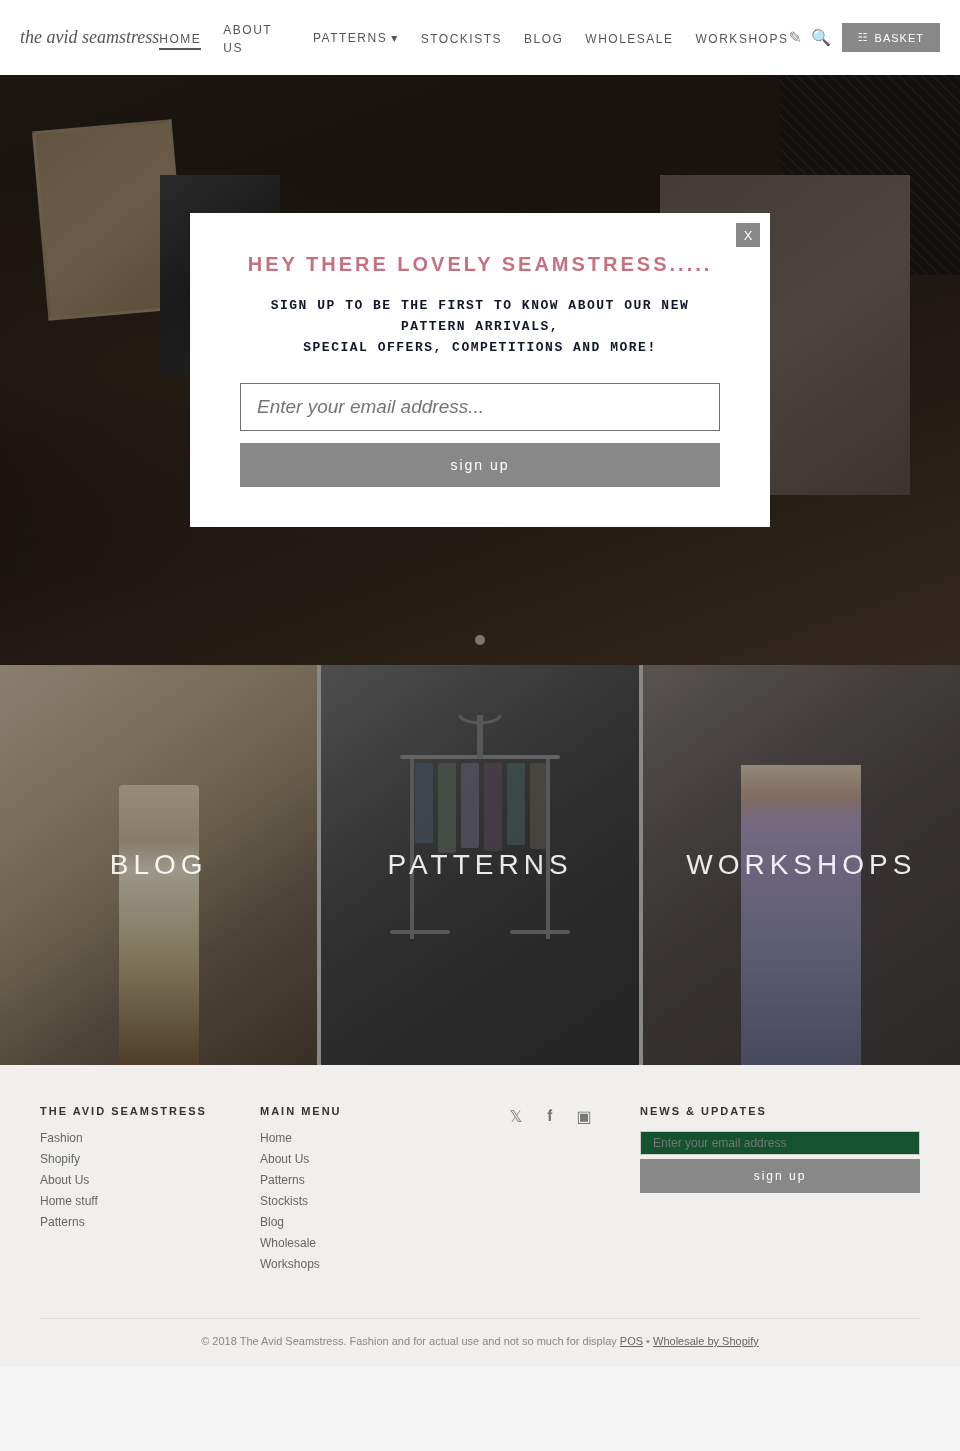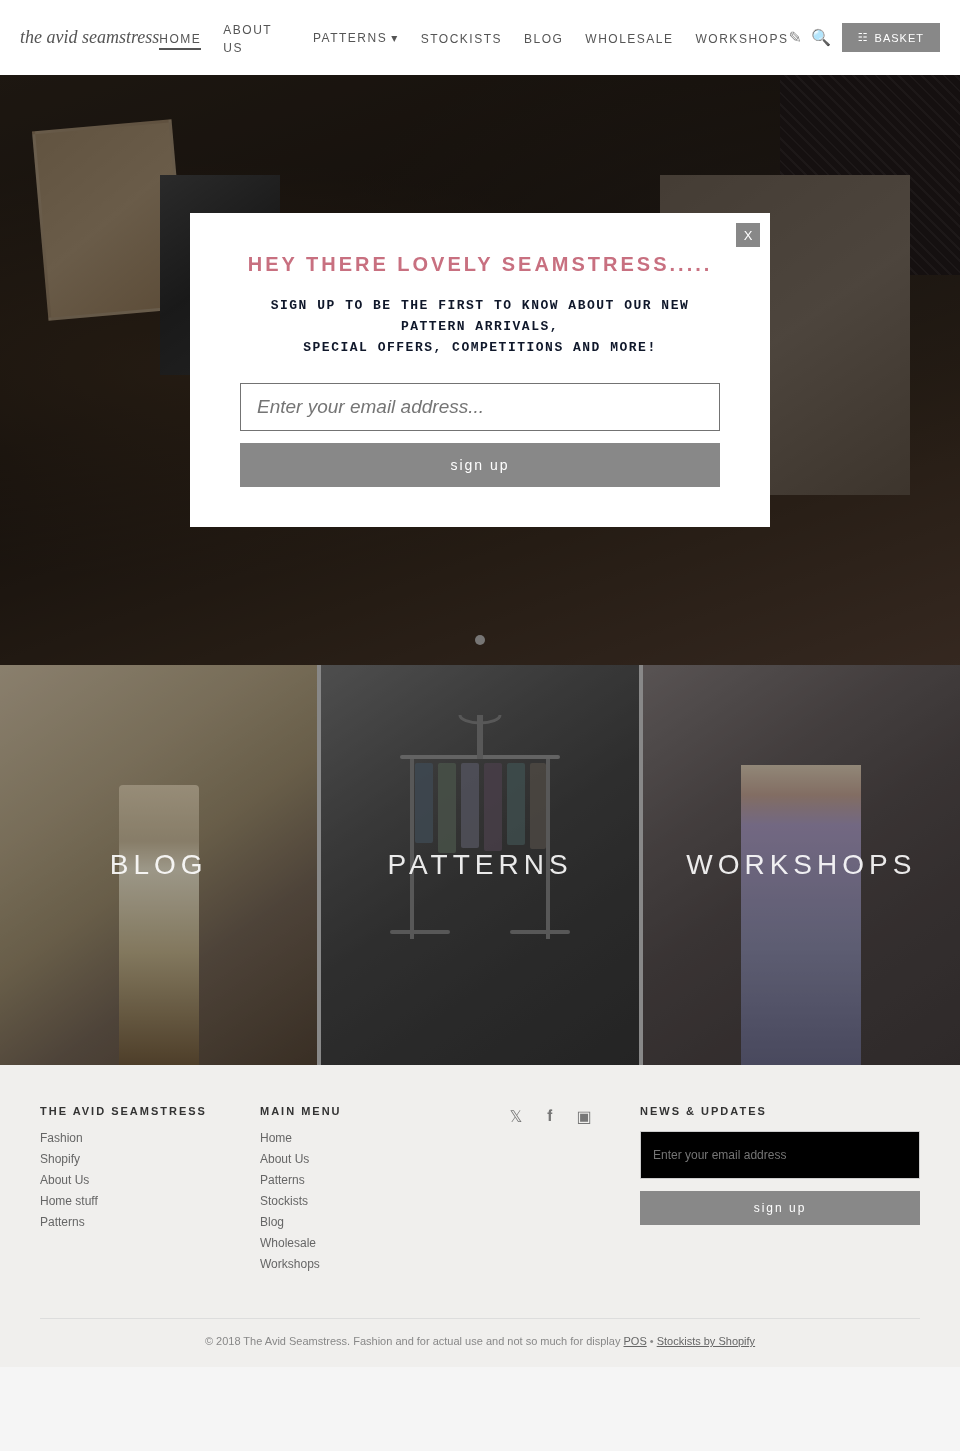--- a/index.html
+++ b/index.html
@@ -348,26 +348,26 @@
     .footer-news-text {
       font-size: 12px;
       color: #666;
       font-family: Arial, sans-serif;
       line-height: 1.5;
       margin-bottom: 12px;
     }
     .footer-email-input {
       width: 100%;
       border: 1px solid #ccc;
-      padding: 16px 12px;
+      padding: 4px 12px;
       font-size: 12px;
       color: #999;
       font-family: Arial, sans-serif;
-      margin-bottom: 12px;
-      background: #000000;
+      margin-bottom: 4px;
+      background: #14532d;
       outline: none;
     }
     .footer-signup-btn {
       width: 100%;
       background: #888;
       color: white;
       border: none;
       padding: 10px;
       font-size: 12px;
       letter-spacing: 2px;
@@ -524,15 +524,15 @@
       <div class="footer-col-title">NEWS &amp; UPDATES</div>
       <input class="footer-email-input" type="email" placeholder="Enter your email address" style="">
       <button class="footer-signup-btn">sign up</button>
     </div>
 
   </div>
 
   <div class="footer-bottom">
     <span>© 2018 The Avid Seamstress. Fashion and for actual use and not so much for display</span>
     <a href="#">POS</a> •
-    <a href="#">Stockists by Shopify</a>
+    <a href="#">Wholesale by Shopify</a>
   </div>
 </footer>
 
 </body></html>

